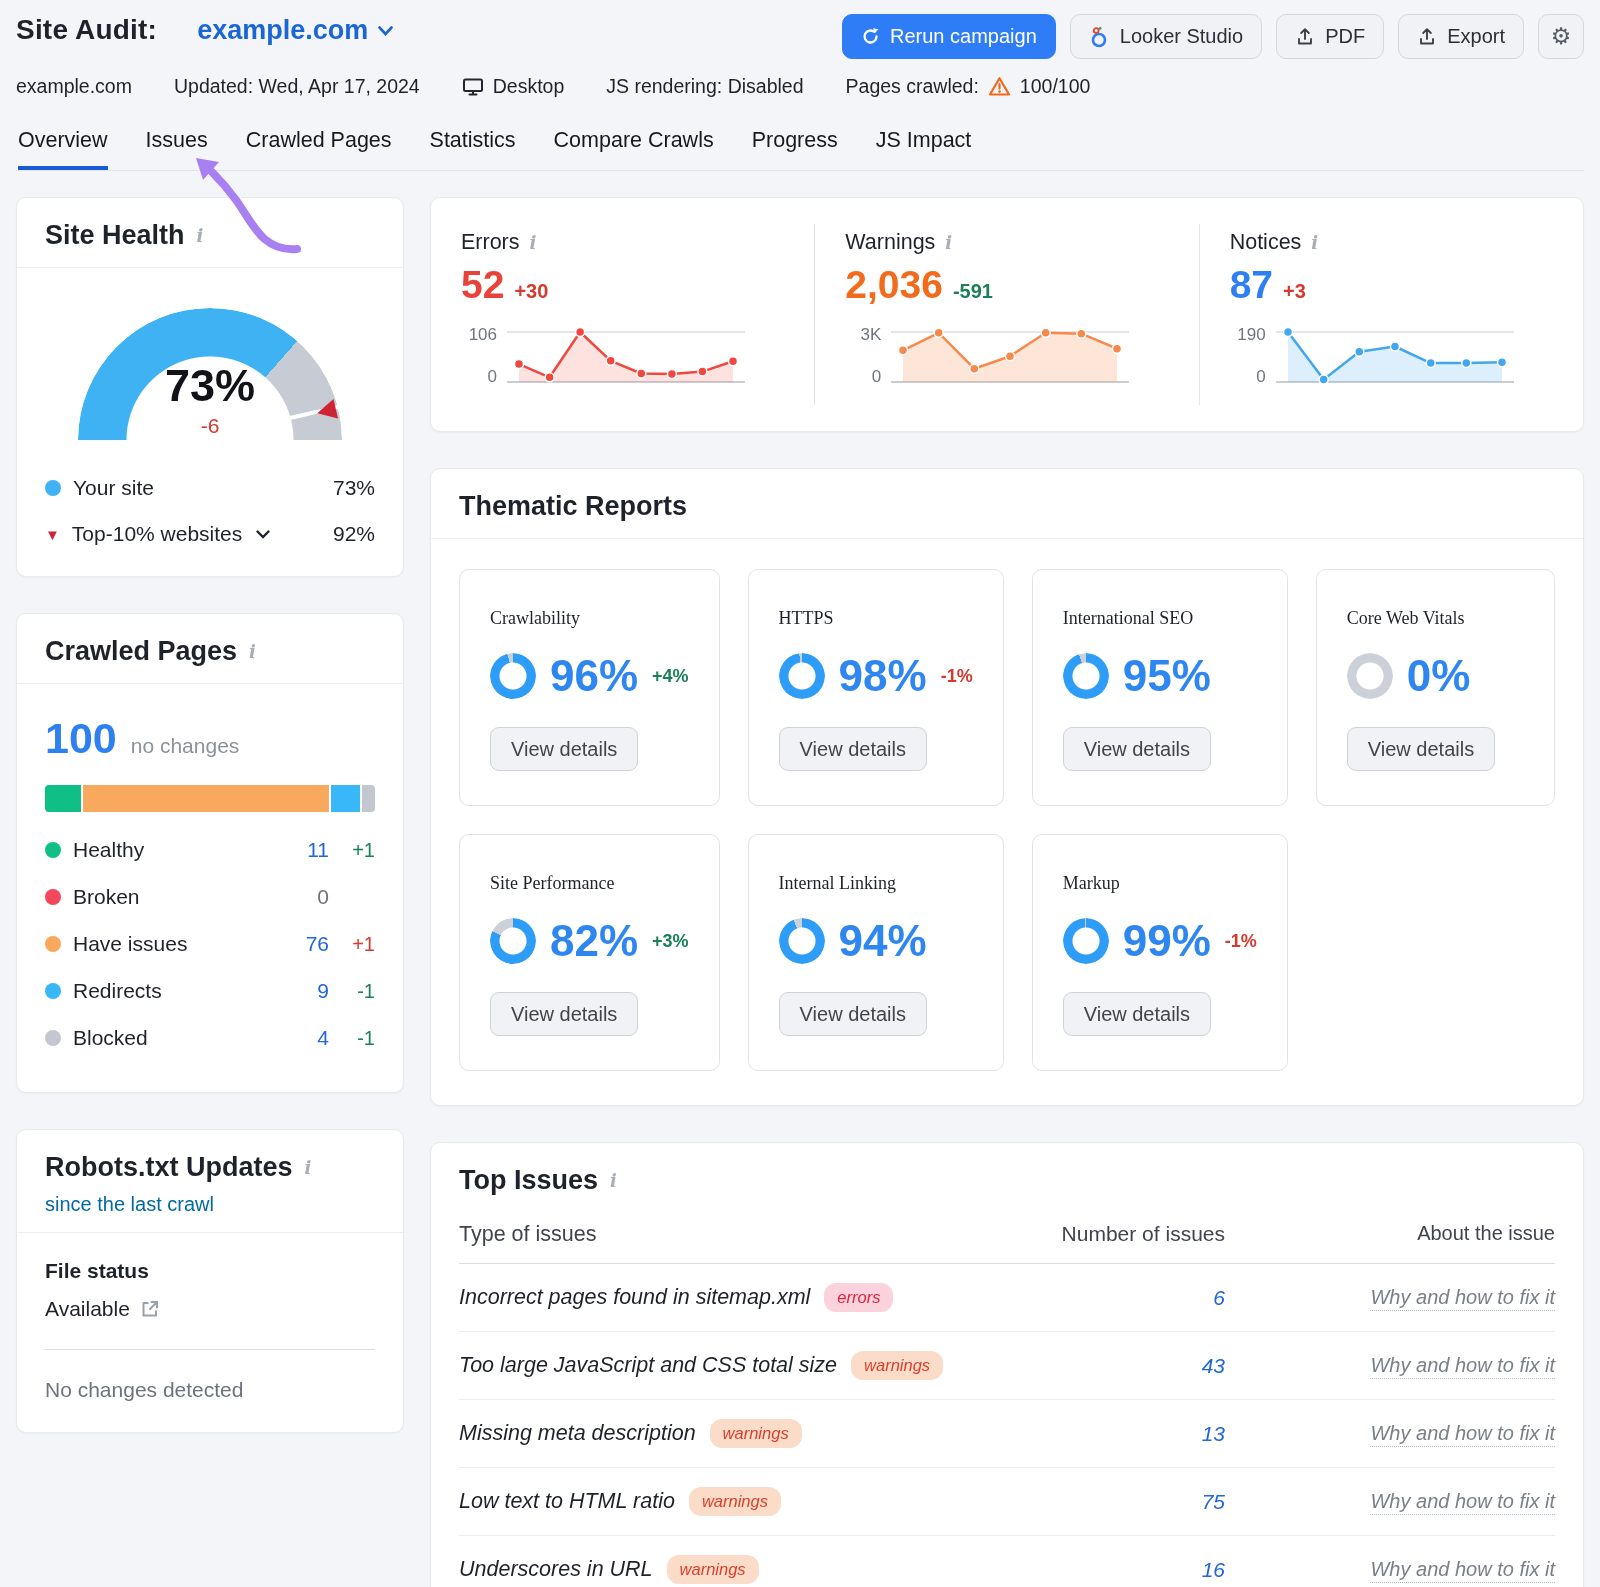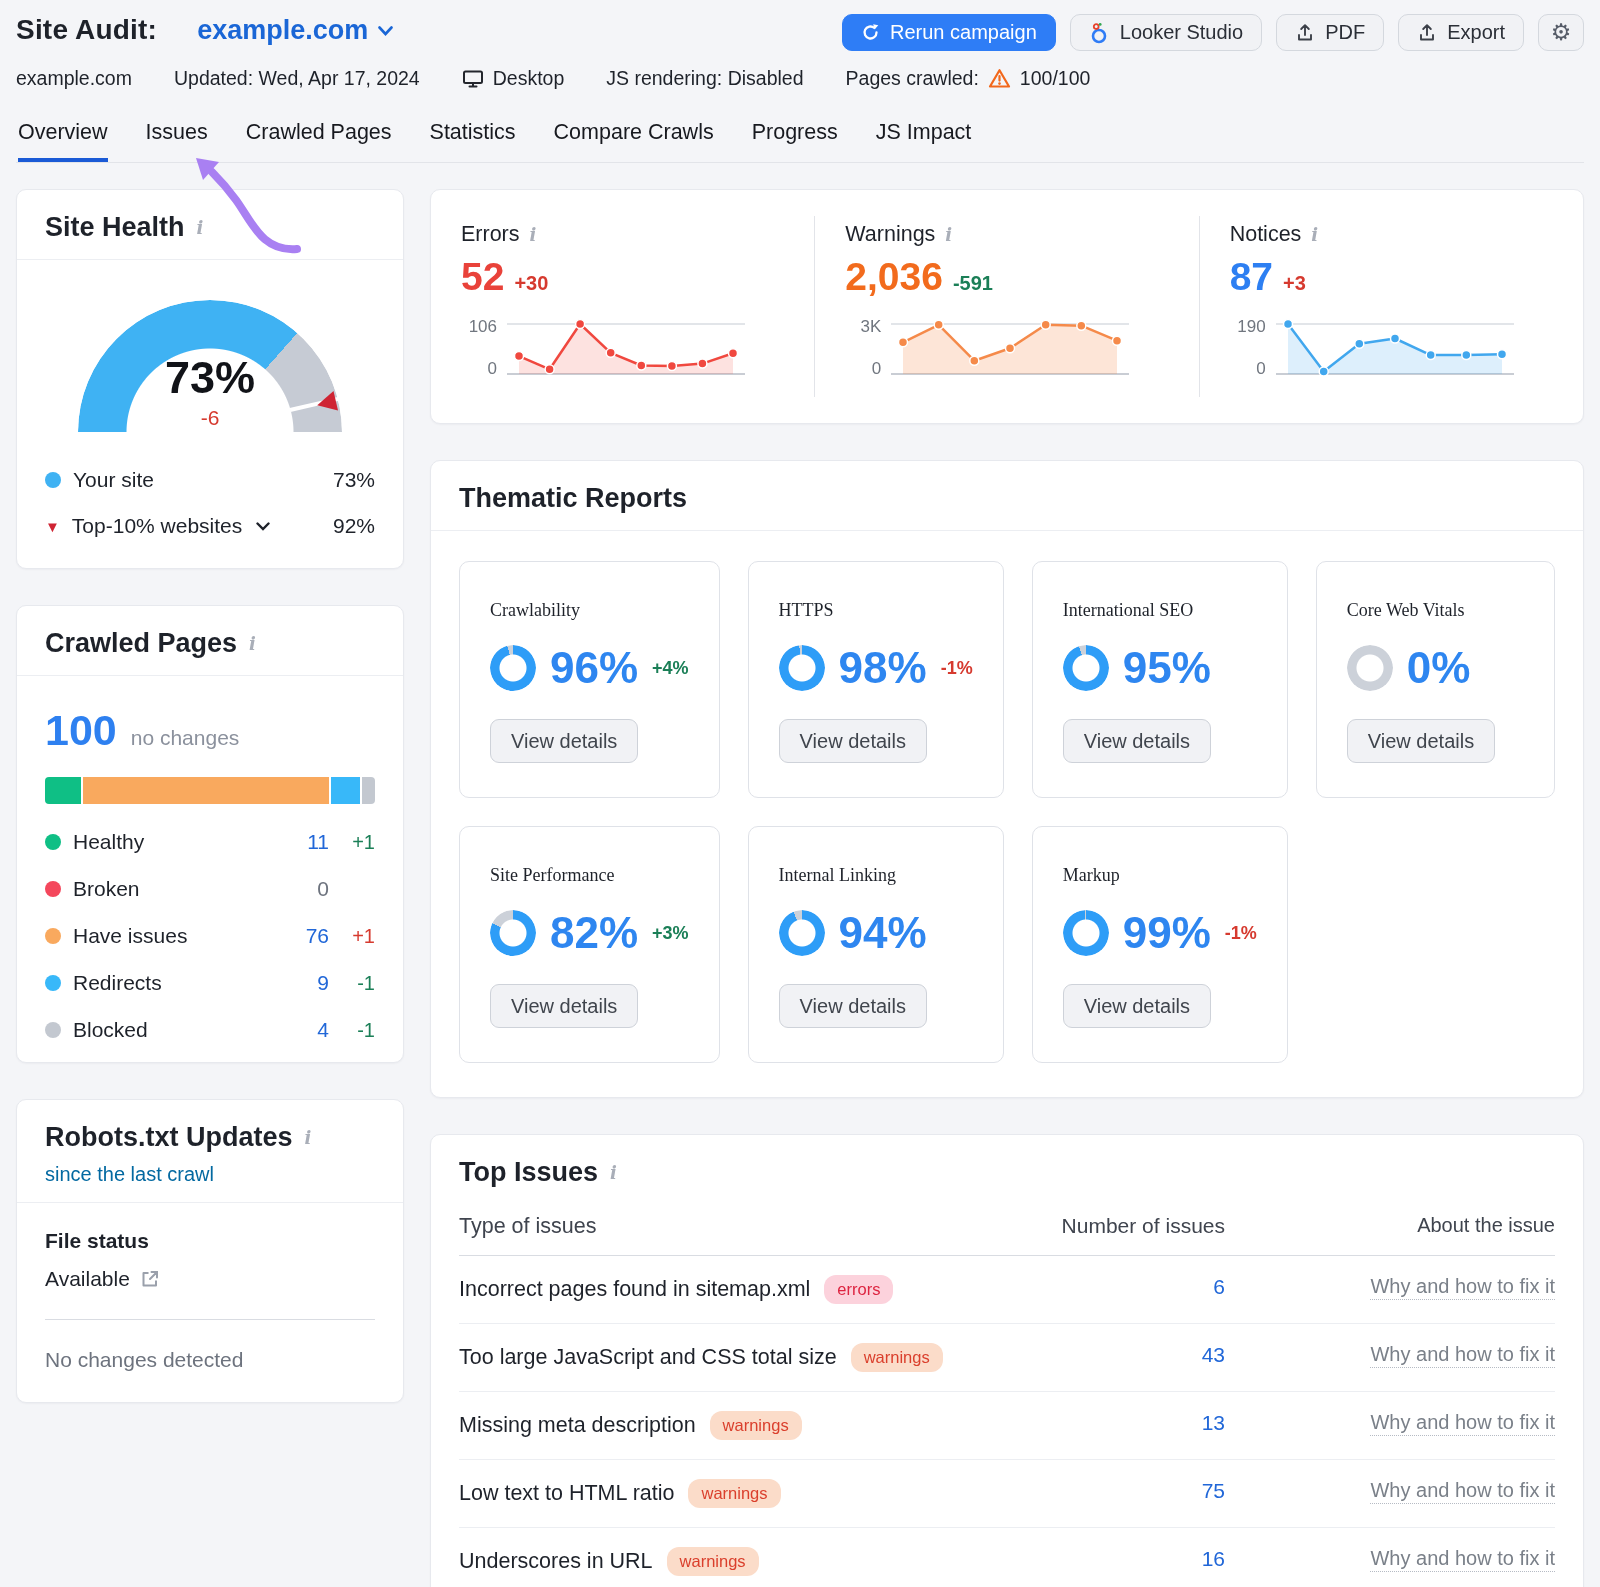--- a/index.html
+++ b/index.html
@@ -11,21 +11,21 @@
   }
   .page { width:1600px; height:1587px; position:relative; padding:14px 16px 0 16px; }
 
   
   .topbar { display:flex; justify-content:space-between; align-items:flex-start; }
   .topbar-left { display:flex; align-items:baseline; gap:40px; }
   .app-title { font-size:28px; font-weight:700; letter-spacing:.2px; }
   .project { display:flex; align-items:center; gap:10px; cursor:pointer; }
   .project span { font-size:27px; font-weight:700; color:#1a66d6; }
   .topbar-actions { display:flex; gap:14px; align-items:center; }
-  .btn { display:flex; align-items:center; gap:10px; height:37px; padding:0 18px;
+  .btn { display:flex; align-items:center; gap:10px; height:45px; padding:0 18px;
          border-radius:10px; font-size:20px; font-family:inherit; cursor:pointer; white-space:nowrap; }
   .btn-primary { background:#2e7df6; border:1px solid #2e7df6; color:#fff; }
   .btn-secondary { background:#f1f2f5; border:1px solid #d4d8de; color:#2b2f37; }
   .btn-icon { width:46px; justify-content:center; padding:0; font-size:23px; color:#565c68; }
 
   
   .meta-row { display:flex; align-items:center; gap:14px; margin-top:16px; font-size:19.5px; color:#1e222a; }
   .meta-row .gap { width:14px; }
   .meta-item { display:flex; align-items:center; gap:9px; }
 
@@ -61,21 +61,21 @@
   .gauge-delta { font-size:21px; color:#d63a2f; margin-top:2px; }
   .sh-legend { padding:26px 28px 30px 28px; display:flex; flex-direction:column; gap:22px; }
   .sh-row { display:flex; align-items:center; font-size:21px; }
   .sh-row .lbl { display:flex; align-items:center; gap:12px; flex:1; }
   .dot { width:16px; height:16px; border-radius:50%; display:inline-block; }
   .dot-blue { background:#3fb2f3; }
   .tri-red { color:#cf2433; font-size:15px; }
   .chev { margin-left:2px; }
 
   
-  .cp-body { padding:30px 28px 20px 28px; }
+  .cp-body { padding:30px 28px 42px 28px; }
   .cp-total-row { display:flex; align-items:baseline; gap:14px; }
   .cp-total { font-size:43px; font-weight:700; color:#2e80f0; }
   .cp-note { font-size:21px; color:#8b919d; }
   .stackbar { display:flex; height:27px; border-radius:4px; overflow:hidden; margin-top:22px; }
   .stackbar > div { height:100%; }
   .stackbar > div + div { margin-left:2px; }
   .cp-legend { margin-top:26px; display:flex; flex-direction:column; gap:23px; }
   .cp-row { display:flex; align-items:center; font-size:21px; }
   .cp-row .lbl { display:flex; align-items:center; gap:12px; flex:1; }
   .cp-val { width:46px; text-align:right; color:#2167d8; cursor:pointer; }
@@ -115,21 +115,21 @@
     mask:radial-gradient(farthest-side, transparent calc(100% - 10px), #000 calc(100% - 9px)); }
   .th-pct { font-size:44px; font-weight:700; color:#2e86f0; }
   .th-delta { font-size:18px; font-weight:600; align-self:center; }
   .btn-details { margin-top:26px; height:44px; padding:0 20px; border-radius:9px; font-size:20px;
     font-family:inherit; background:#f1f2f5; border:1px solid #ced2d9; color:#40454d; cursor:pointer; }
 
   
   .ti-table { padding:4px 28px 0 28px; }
   .ti-header { display:flex; align-items:flex-start; padding:18px 0 16px 0; font-size:19.5px; color:#3f444e;
     border-bottom:1px solid #d9dce2; }
-  .ti-row { display:flex; padding:19px 0; border-bottom:1px solid #eceef2; }
+  .ti-row { display:flex; align-items:center; padding:19px 0; border-bottom:1px solid #eceef2;font-style:italic; }
   .col-type { flex:1; display:flex; align-items:center; gap:14px; font-size:21.5px; }
   .col-num { width:180px; text-align:right; font-size:21px; }
   .col-about { width:330px; text-align:right; font-size:20px; }
   .ti-count { color:#2167d8; cursor:pointer; }
   .fix-link { color:#7a8089; border-bottom:1.5px dotted #b6bbc4; padding-bottom:2px; cursor:pointer; }
   .badge { font-size:16.5px; padding:5px 13px; border-radius:12px; }
   .badge--errors { background:#fcd2dc; color:#dd2440; }
   .badge--warnings { background:#fbdcc9; color:#da3f2c; }
 
   

